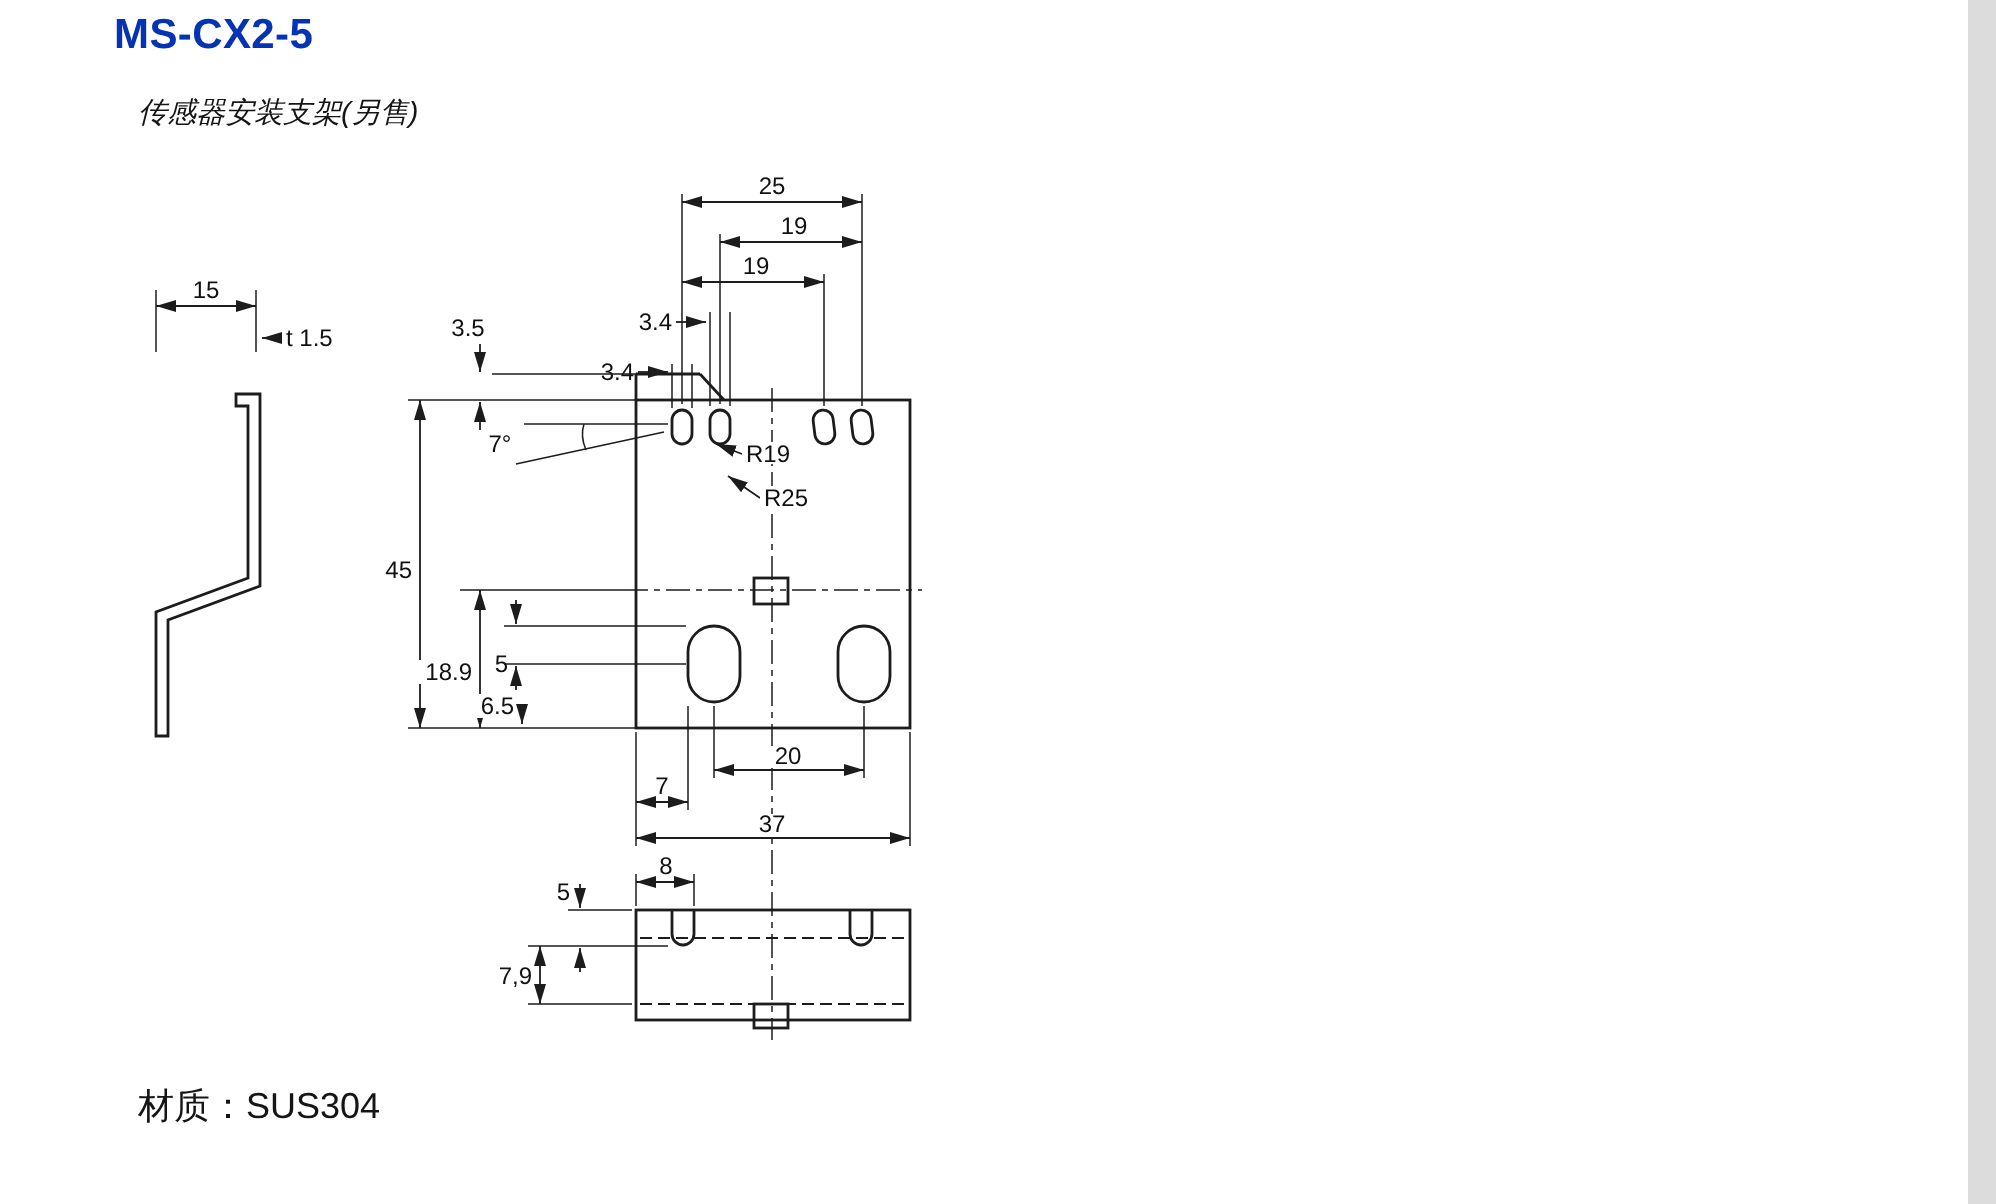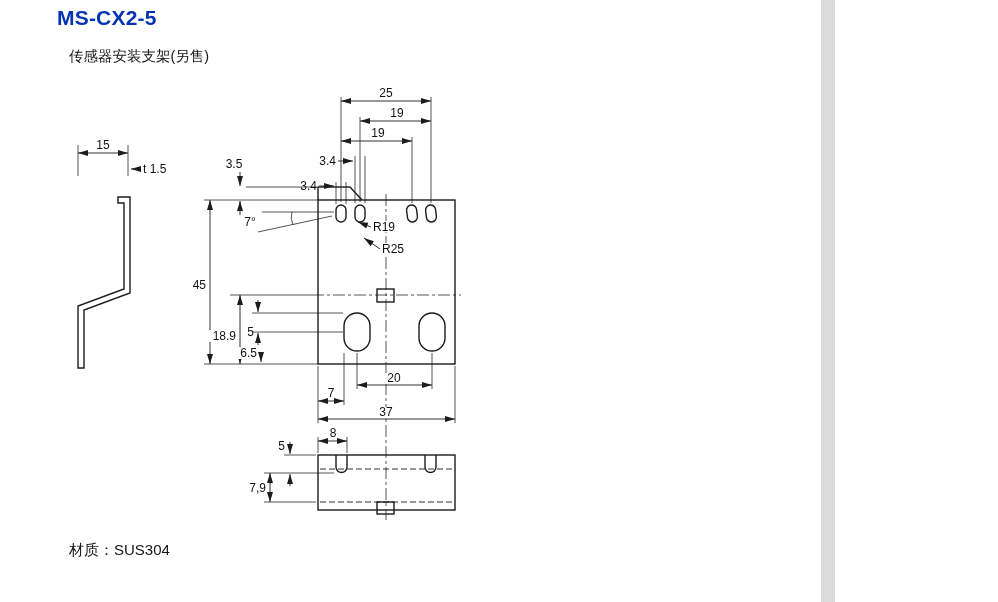--- a/index.html
+++ b/index.html
@@ -1,20 +1,20 @@
 <!DOCTYPE html>
 <html><head>
 <meta charset="utf-8">
 <style>
   * { margin:0; padding:0; box-sizing:border-box; }
   html,body { width:998px; height:602px; background:#ffffff; font-family:"Liberation Sans",sans-serif; }
-  .page { position:relative; width:835px; height:602px; overflow:hidden; background:#fff; }
+  .page { position:relative; width:998px; height:602px; overflow:hidden; background:#fff; }
   .title { position:absolute; left:57px; top:6px; font-size:21px; font-weight:700; color:#0433b4; letter-spacing:.2px; }
-  .subtitle { position:absolute; left:69px; top:47px; font-size:14.5px; color:#151515; }
-  .note1 { position:absolute; left:69px; top:541px; font-size:15px; color:#151515; }
+  .subtitle { position:absolute; left:69px; top:47px; font-size:14.5px; color:#151515;font-style:italic; }
+  .note1 { position:absolute; left:69px; top:541px; font-size:18px; color:#151515; }
   .note2 { position:absolute; left:69px; top:564px; font-size:14.5px; color:#151515; }
   .drawing { position:absolute; left:0; top:0; }
   .scrollbar { position:absolute; right:0; top:0; width:14px; height:602px; background:#dcdcdc; }
   svg .pl { fill:none; stroke:#1c1c1c; stroke-width:1.4; stroke-linejoin:miter; }
   svg .dl { fill:none; stroke:#1c1c1c; stroke-width:0.9; }
   svg .el { fill:none; stroke:#1c1c1c; stroke-width:0.75; }
   svg .cl { fill:none; stroke:#1c1c1c; stroke-width:0.75; stroke-dasharray:12 3 3 3; }
   svg .hl { fill:none; stroke:#1c1c1c; stroke-width:0.9; stroke-dasharray:6 3; }
   svg .bg { fill:#ffffff; stroke:none; }
   svg text.dim { font-family:"Liberation Sans",sans-serif; font-size:12px; fill:#111; }

